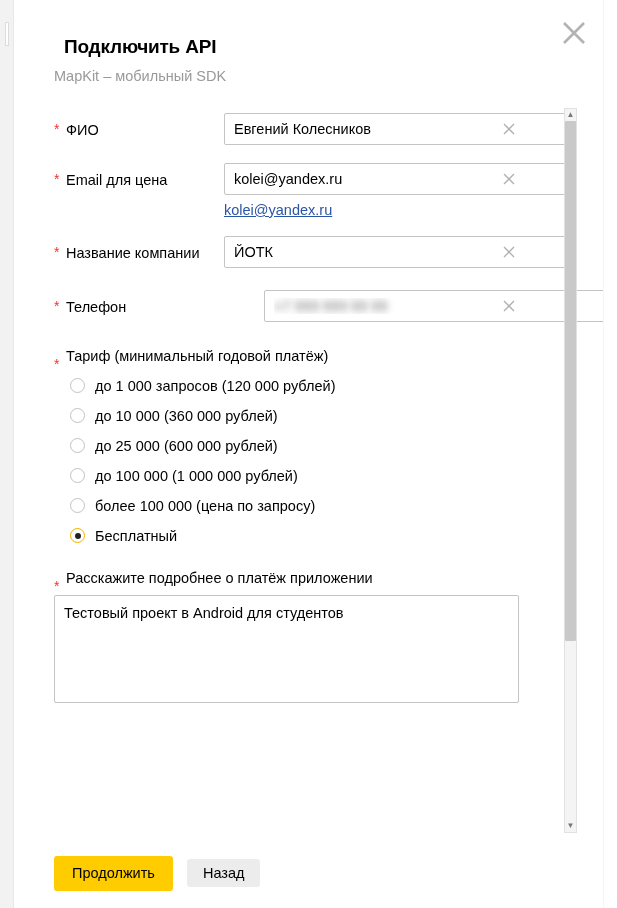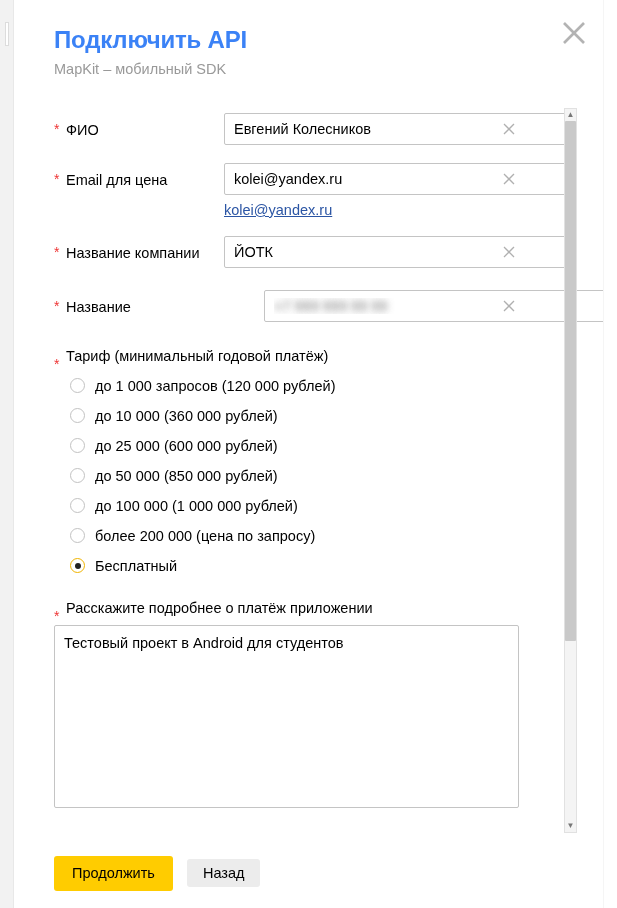--- a/index.html
+++ b/index.html
@@ -69,24 +69,24 @@
     border: none;
     background: transparent;
     padding: 0;
   }
   .close-btn svg { display: block; }
 
   .modal-header {
     padding: 26px 40px 0 40px;
   }
   .modal-title {
-    font-size: 24px;
+    font-size: 19px;
     font-weight: bold;
-    color: #3b82f6;
-    margin: 0;
+    color: #000000;
+    margin: 10px;
     letter-spacing: -0.2px;
   }
   .modal-subtitle {
     font-size: 14.5px;
     color: #999999;
     margin: 7px 0 0 0;
   }
 
   .form-scroll {
     position: absolute;
@@ -213,21 +213,21 @@
   }
   .textarea-label {
     font-size: 14.5px;
     color: #000000;
     position: relative;
     padding-left: 12px;
     margin-bottom: 9px;
   }
   .textarea-box {
     width: 465px;
-    height: 183px;
+    height: 108px;
     border: 1px solid #c4c4c4;
     border-radius: 2px;
     box-sizing: border-box;
     padding: 8px 9px;
     font-size: 14.5px;
     font-family: "Liberation Sans", sans-serif;
     color: #000000;
     resize: none;
     outline: none;
     line-height: 1.35;
@@ -375,21 +375,21 @@
               <line x1="3" y1="3" x2="13" y2="13" stroke="#b0b0b0" stroke-width="1.3"></line>
               <line x1="13" y1="3" x2="3" y2="13" stroke="#b0b0b0" stroke-width="1.3"></line>
             </svg>
           </span>
         </div>
       </div>
 
       <div class="field-row" style="margin-top:22px;">
         <div class="field-label">
           <span class="req-star">*</span>
-          <span>Название</span>
+          <span>Телефон</span>
         </div>
         <div class="input-wrap">
           <input class="text-input blurred" type="text" value="+7 999 999 99 99" style="">
           <span class="clear-icon">
             <svg width="16" height="16" viewBox="0 0 16 16" aria-hidden="true">
               <line x1="3" y1="3" x2="13" y2="13" stroke="#b0b0b0" stroke-width="1.3"></line>
               <line x1="13" y1="3" x2="3" y2="13" stroke="#b0b0b0" stroke-width="1.3"></line>
             </svg>
           </span>
         </div>
@@ -408,29 +408,25 @@
         <div class="radio-item">
           <span class="radio-circle"></span>
           <span class="radio-label">до 10 000 (360 000 рублей)</span>
         </div>
         <div class="radio-item">
           <span class="radio-circle"></span>
           <span class="radio-label">до 25 000 (600 000 рублей)</span>
         </div>
         <div class="radio-item">
           <span class="radio-circle"></span>
-          <span class="radio-label">до 50 000 (850 000 рублей)</span>
+          <span class="radio-label">до 100 000 (1 000 000 рублей)</span>
         </div>
         <div class="radio-item">
           <span class="radio-circle"></span>
-          <span class="radio-label">до 100 000 (1 000 000 рублей)</span>
-        </div>
-        <div class="radio-item">
-          <span class="radio-circle"></span>
-          <span class="radio-label">более 200 000 (цена по запросу)</span>
+          <span class="radio-label">более 100 000 (цена по запросу)</span>
         </div>
         <div class="radio-item checked">
           <span class="radio-circle"></span>
           <span class="radio-label">Бесплатный</span>
         </div>
       </div>
 
       <div class="textarea-section">
         <div class="textarea-label">
           <span class="req-star">*</span>

